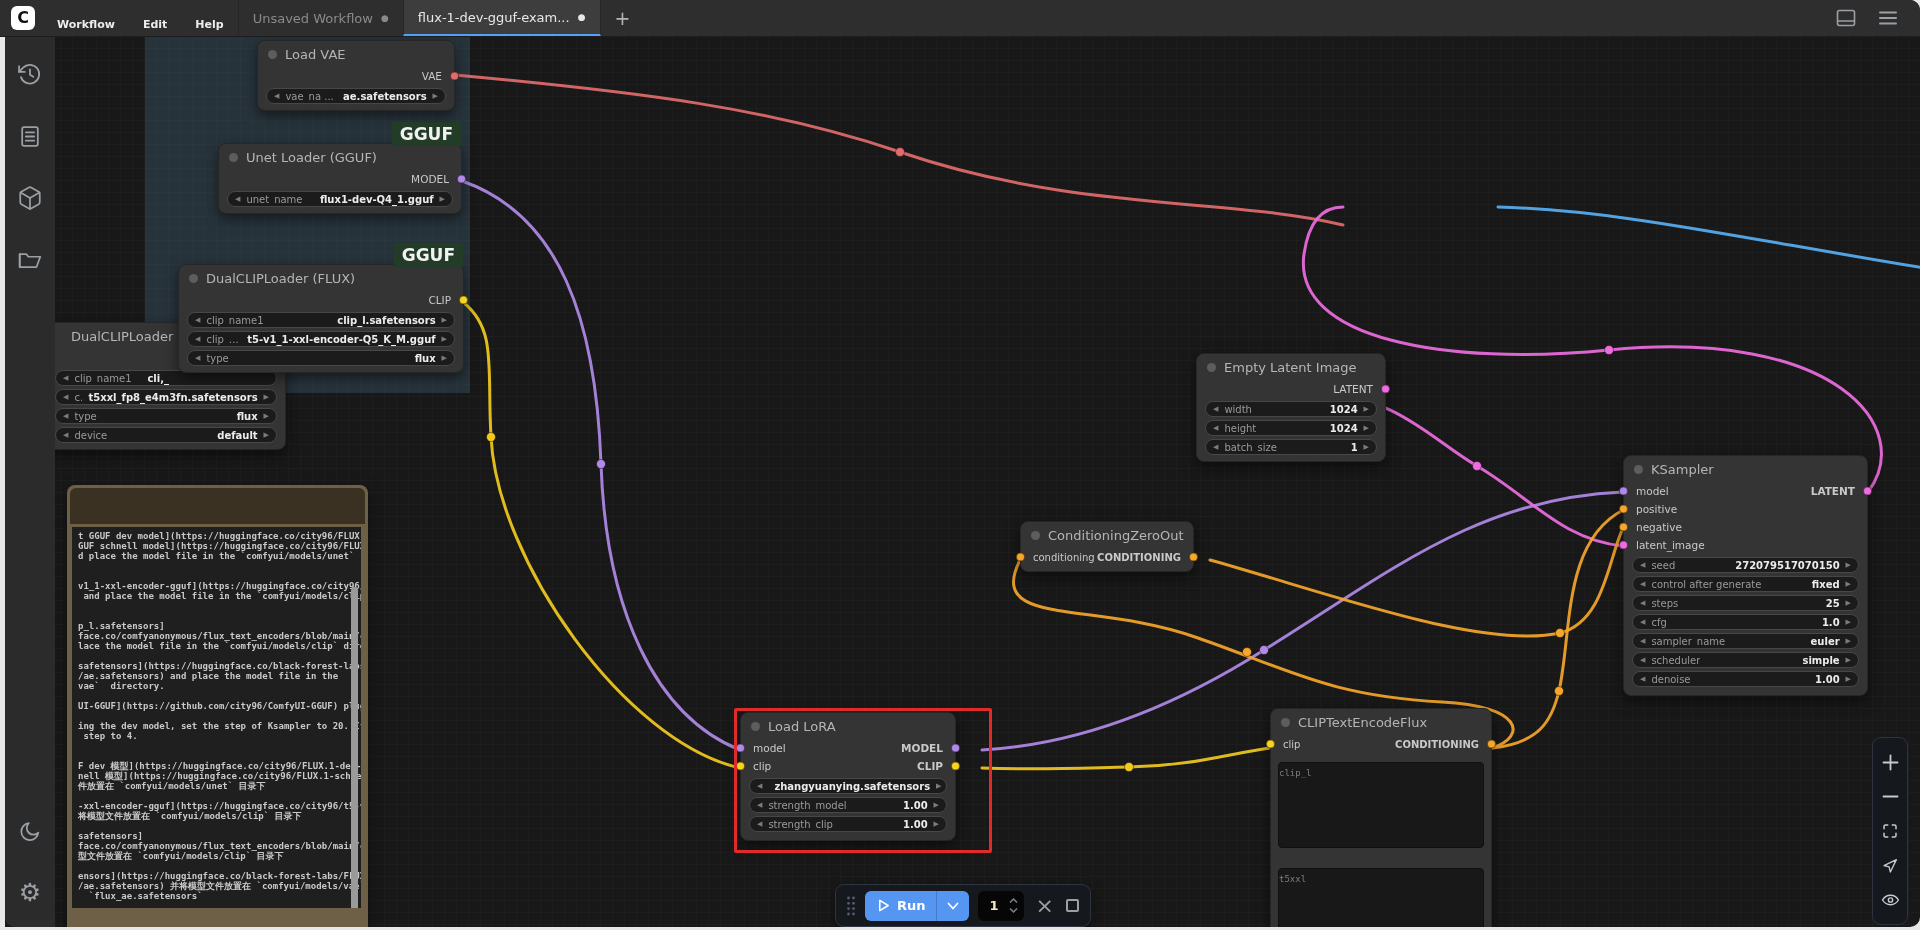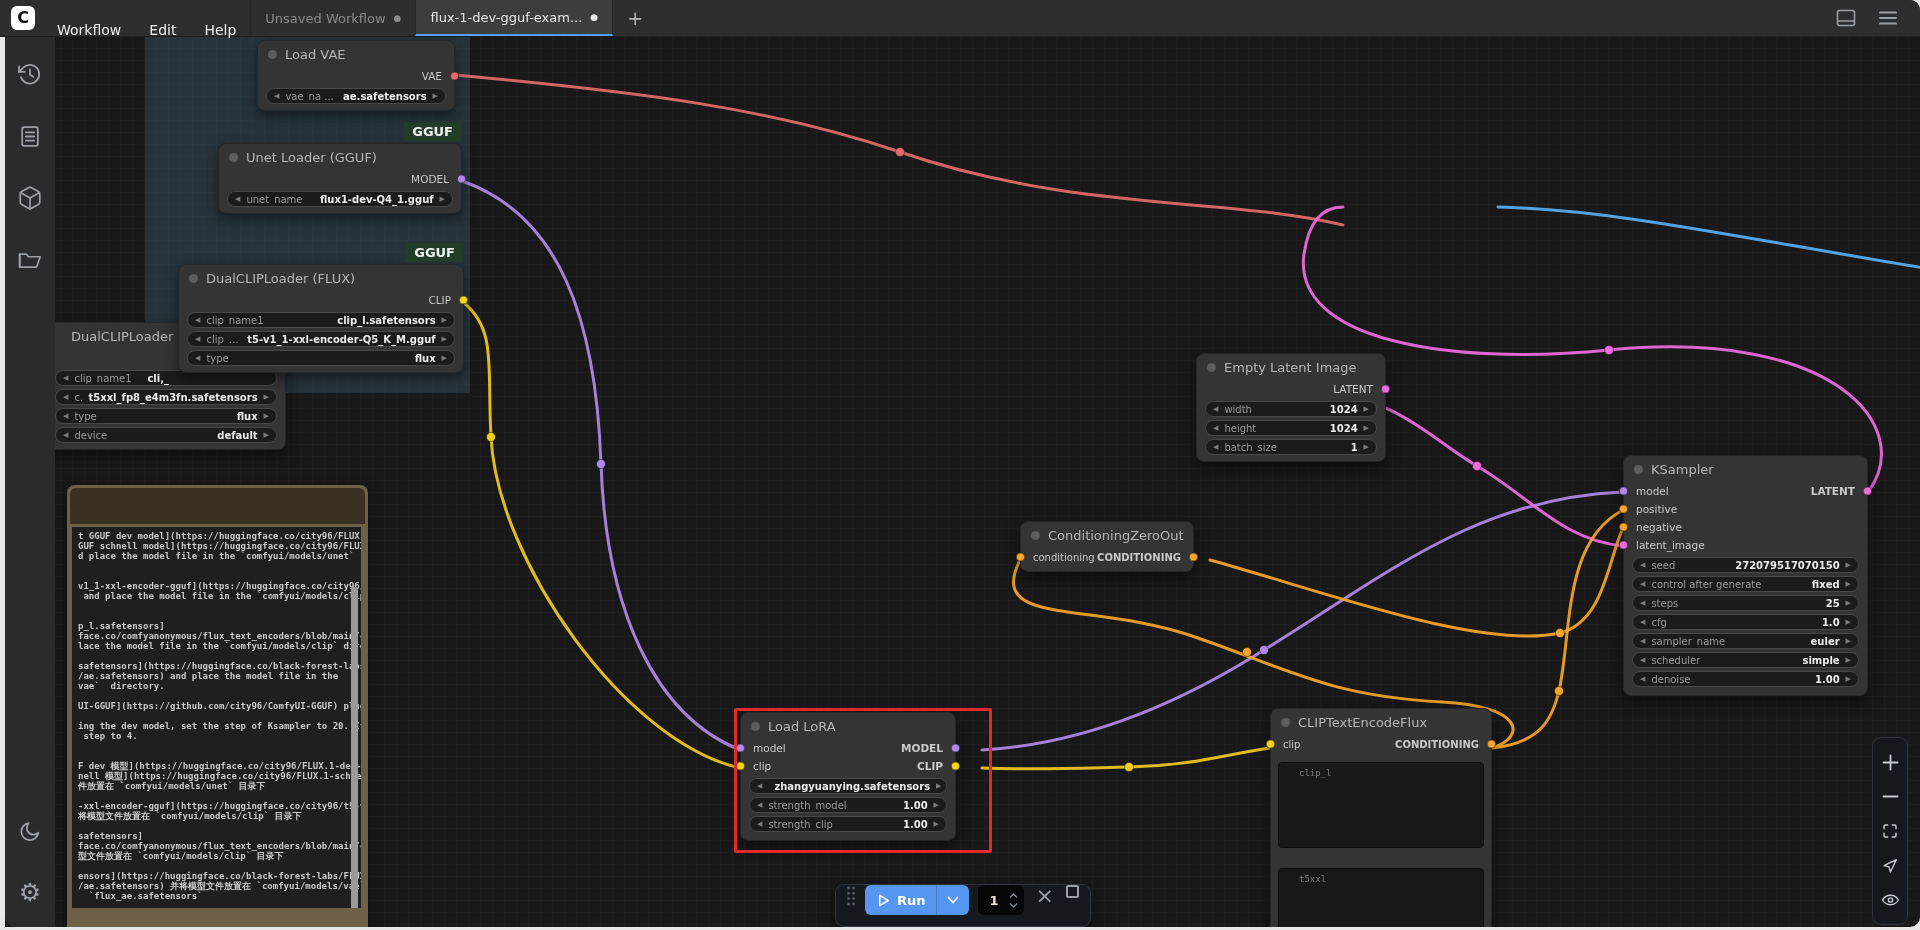--- a/index.html
+++ b/index.html
@@ -3,21 +3,21 @@
 <meta charset="utf-8">
 <style>
   *{box-sizing:border-box;margin:0;padding:0}
   html,body{width:1920px;height:930px;background:#e8e8e8;font-family:"DejaVu Sans",sans-serif;overflow:hidden}
   #frame{position:absolute;left:0;top:0;width:1920px;height:927px;background:#181818;border-radius:0 10px 10px 0;overflow:hidden;
     background-image:linear-gradient(rgba(255,255,255,.025) 1px,transparent 1px),linear-gradient(90deg,rgba(255,255,255,.025) 1px,transparent 1px);
     background-size:12px 12px}
   
   #topbar{position:absolute;left:0;top:0;width:100%;height:37px;background:#2e2e2e;z-index:20;display:flex;align-items:stretch;border-bottom:1px solid #1d1d1d}
   .logo{width:24px;height:24px;background:#fff;border-radius:6px;margin:6px 8px 0 11px;color:#111;font-weight:bold;font-size:16px;text-align:center;line-height:24px}
-  .menu{color:#ededed;font-size:14px;font-weight:400;line-height:37px;padding:12px 14px;cursor:default}
+  .menu{color:#ededed;font-size:11px;font-weight:700;line-height:37px;padding:6px 14px;cursor:default}
   .tab{display:flex;align-items:center;gap:8px;padding:0 14px;font-size:13px;color:#8a8a8a;border-left:1px solid #262626;min-width:150px}
   .tab .mod{font-size:9px}
   .tab.active{background:#3d3d3d;color:#e8e8e8;border-bottom:2px solid #55a0f5;border-left:1px solid #262626;border-right:1px solid #262626}
   .newtab{color:#b5b5b5;font-size:19px;line-height:37px;padding:0 14px}
   .tb-right{margin-left:auto;display:flex;align-items:center;gap:22px;padding-right:22px}
   .tb-icon{color:#9aa0a6}
   
   #sidebar{position:absolute;left:5px;top:37px;width:50px;bottom:0;background:#2b2b2b;z-index:15;border-radius:0 0 0 10px}
   .sb-icon{position:absolute;left:50%;transform:translateX(-50%);color:#9aa0a6;text-align:center}
   #leftstrip{position:absolute;left:0;top:37px;width:5px;bottom:0;background:#e8e8e8;z-index:16}
@@ -32,32 +32,32 @@
   .pdot{position:absolute;top:50%;width:9px;height:9px;border-radius:50%;border:1px solid rgba(0,0,0,.55);transform:translateY(-50%)}
   .pdot.in{left:-5px}.pdot.out{right:-5px}
   .c-red{background:#e26c6c}.c-purple{background:#b18ae8}.c-yellow{background:#f7d51d}
   .c-pink{background:#ee6ce0}.c-blue{background:#58aef2}.c-orange{background:#f5a62b}
   .plab{white-space:nowrap}.plab.r{margin-left:auto}
   .widget{height:16px;margin:3px 8px;background:#1b1b1b;border:1px solid #474747;border-radius:9px;display:flex;align-items:center;font-size:10px;color:#9a9a9a;padding:0 7px;gap:6px;white-space:nowrap;overflow:hidden}
   .warr{color:#7c7c7c;font-size:7px;flex:none}
   .wlabel{overflow:hidden;text-overflow:ellipsis}
   .wval{margin-left:auto;color:#ececec;font-weight:bold}
   .wval.cutval{margin-right:100px}
-  .badge{position:absolute;top:-22px;right:0;background:#233c28;color:#f2f2f2;font-size:13px;font-weight:bold;padding:2px 8px;border-radius:0}
+  .badge{position:absolute;top:-22px;right:0;background:#233c28;color:#f2f2f2;font-size:17px;font-weight:bold;padding:2px 8px;border-radius:0}
   .spacer18{height:18px}
-  .ta{position:absolute;left:7px;right:7px;background:#181818;border:1px solid #101010;border-radius:4px;color:#7d7d7d;font-family:"DejaVu Sans Mono",monospace;font-size:9px;padding:5px 20px}
+  .ta{position:absolute;left:7px;right:7px;background:#181818;border:1px solid #101010;border-radius:4px;color:#7d7d7d;font-family:"DejaVu Sans Mono",monospace;font-size:9px;padding:5px 0}
   
   #note{position:absolute;left:67px;top:485px;width:301px;height:450px;background:#6d6047;border-radius:8px;z-index:4;box-shadow:0 5px 14px rgba(0,0,0,.5)}
   #note .nhead{position:absolute;left:3px;right:3px;top:3px;height:36px;background:#3a3122;border-radius:6px 6px 0 0}
   #note .ntext{position:absolute;left:5px;top:42px;width:289px;height:381px;background:#1f1f1f;overflow:hidden}
   #note pre{font-family:"DejaVu Sans Mono",monospace;font-size:9px;line-height:10px;font-weight:bold;color:#c9c9c9;padding:4px 6px;white-space:pre}
   #note .thumb{position:absolute;right:3px;top:60px;width:7px;height:350px;background:#9a9a9a;border-radius:4px}
   #redbox{position:absolute;left:734px;top:708px;width:258px;height:145px;border:3px solid #e02b2b;border-radius:2px;z-index:6}
   
-  #runbar{position:absolute;left:835px;top:884px;width:256px;height:43px;background:#15181d;border:1px solid #2e3440;border-radius:9px;z-index:8;display:flex;padding:0 10px;gap:9px;box-shadow:0 4px 12px rgba(0,0,0,.5)}
+  #runbar{position:absolute;left:835px;top:884px;width:256px;height:43px;background:#15181d;border:1px solid #2e3440;border-radius:9px;z-index:8;display:flex;align-items:center;padding:0 10px;gap:9px;box-shadow:0 4px 12px rgba(0,0,0,.5)}
   #runbtn{height:30px;background:#5596f2;border-radius:6px;display:flex;align-items:center;color:#fff}
   #runbtn .main{display:flex;align-items:center;gap:7px;padding:0 10px 0 12px;font-size:13px;font-weight:600;border-right:1px solid rgba(0,0,0,.18);height:100%}
   #runbtn .chev{padding:0 10px;display:flex;align-items:center;height:100%}
   #countbox{width:46px;height:30px;background:#060606;border-radius:6px;display:flex;align-items:center;padding:0 6px 0 12px;color:#f3e9c8;font-size:13px;font-weight:600}
   #countbox .steps{margin-left:auto;display:flex;flex-direction:column;gap:3px}
   .xbtn{color:#9aa0a6;font-size:22px;line-height:1;padding:0 3px}
   .stopbtn{width:13px;height:13px;border:2px solid #9aa0a6;border-radius:2px}
   
   #rtools{position:absolute;left:1872px;top:737px;width:36px;height:188px;background:#15181d;border:1px solid #2e3440;border-radius:9px;z-index:8;display:flex;flex-direction:column;align-items:center;justify-content:space-around;padding:8px 0}
   #rtools .ic{color:#c6cad2}

